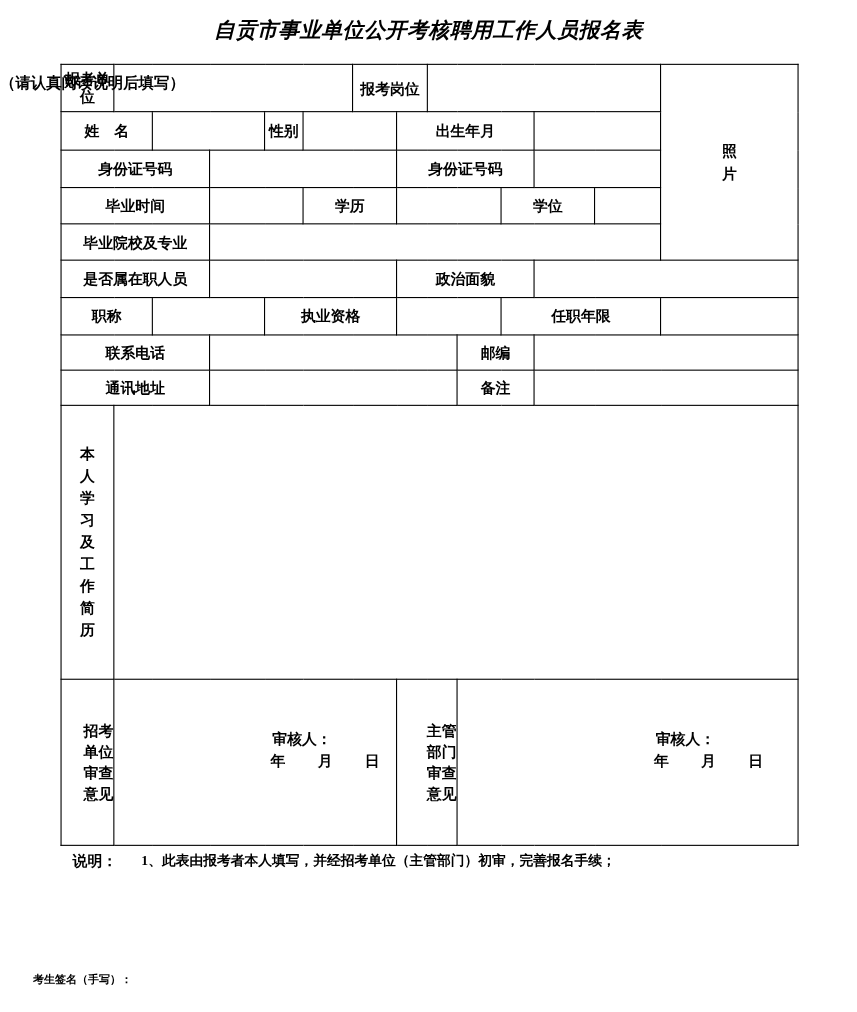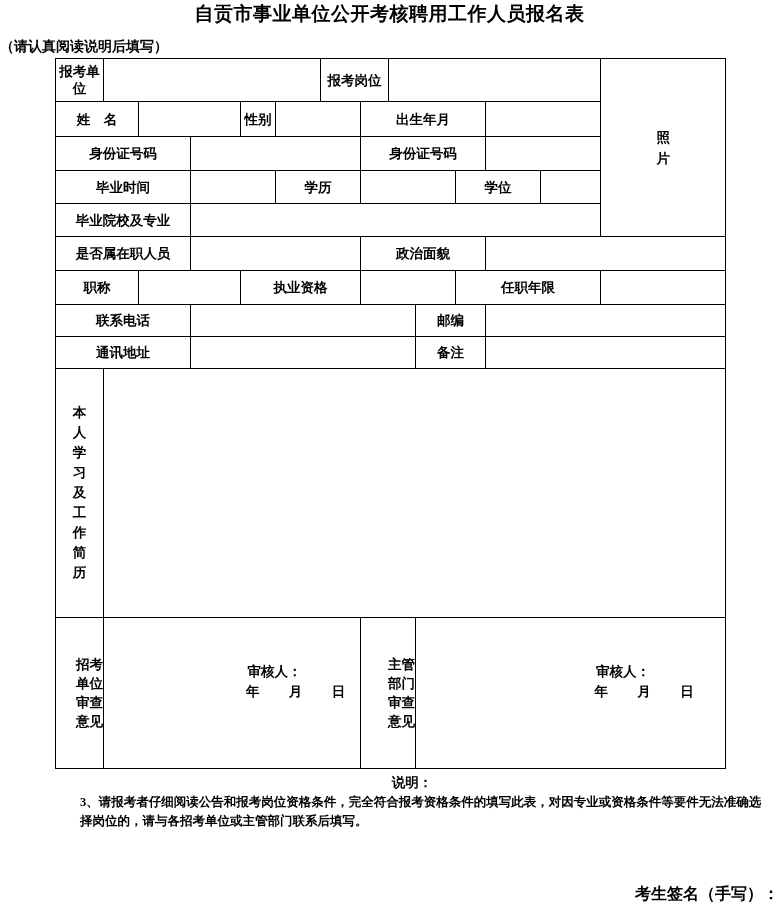--- a/index.html
+++ b/index.html
@@ -15,23 +15,24 @@
     position: relative;
     overflow: hidden;
   }
 
   
   .doc-title {
     text-align: center;
     font-size: 19px;
     font-weight: bold;
     letter-spacing: 0.5px;
-    margin: 1px;
+    margin: 16px;
     padding-top: 0;
     line-height: 26px;
+    font-style: italic;
   }
   .doc-subtitle {
     text-align: left;
     font-size: 14px;
     font-weight: bold;
     margin: 0;
     padding-top: 9px;
     line-height: 20px;
   }
 
@@ -124,21 +125,21 @@
   
   .notes {
     position: absolute;
     left: 66px;
     top: 773px;
     width: 700px;
     font-size: 12.5px;
     font-weight: bold;
     line-height: 19.5px;
   }
-  .notes-row { display: flex; align-items: center; flex-direction: column; }
+  .notes-row { display: flex; align-items: flex-end; }
   .notes-head {
     flex: 0 0 auto;
     font-size: 13.5px;
     font-weight: bold;
     padding-right: 8px;
     line-height: 19.5px;
   }
   .notes-list {
     flex: 1 1 auto;
   }
@@ -147,22 +148,22 @@
     text-indent: 0;
     padding-left: 14px;
   }
 
   
   .signature {
     position: absolute;
     left: 0;
     top: 884px;
     width: 779px;
-    text-align: right;
-    font-size: 16px;
+    text-align: left;
+    font-size: 10px;
     font-weight: bold;
   }
   .sig-inner { padding-left: 30px; }
 </style>
 </head>
 <body>
 
 <div class="doc-title">自贡市事业单位公开考核聘用工作人员报名表</div>
 <div class="doc-subtitle">（请认真阅读说明后填写）</div>
 
@@ -309,20 +310,20 @@
     </td>
   </tr>
 </tbody>
     </table>
 </div>
 
 <div class="notes">
   <div class="notes-row">
     <div class="notes-head">说明：</div>
     <div class="notes-list">
-      <span class="note-item">3、请报考者仔细阅读公告和报考岗位资格条件，完全符合报考资格条件的填写此表，对因专业或资格条件等要件无法准确选择岗位的，请与各招考单位或主管部门联系后填写。</span>
+      <span class="note-item">1、此表由报考者本人填写，并经招考单位（主管部门）初审，完善报名手续；</span>
     </div>
   </div>
 </div>
 
 <div class="signature">
   <span class="sig-inner">考生签名（手写）：</span>
 </div>
 
 </body></html>

